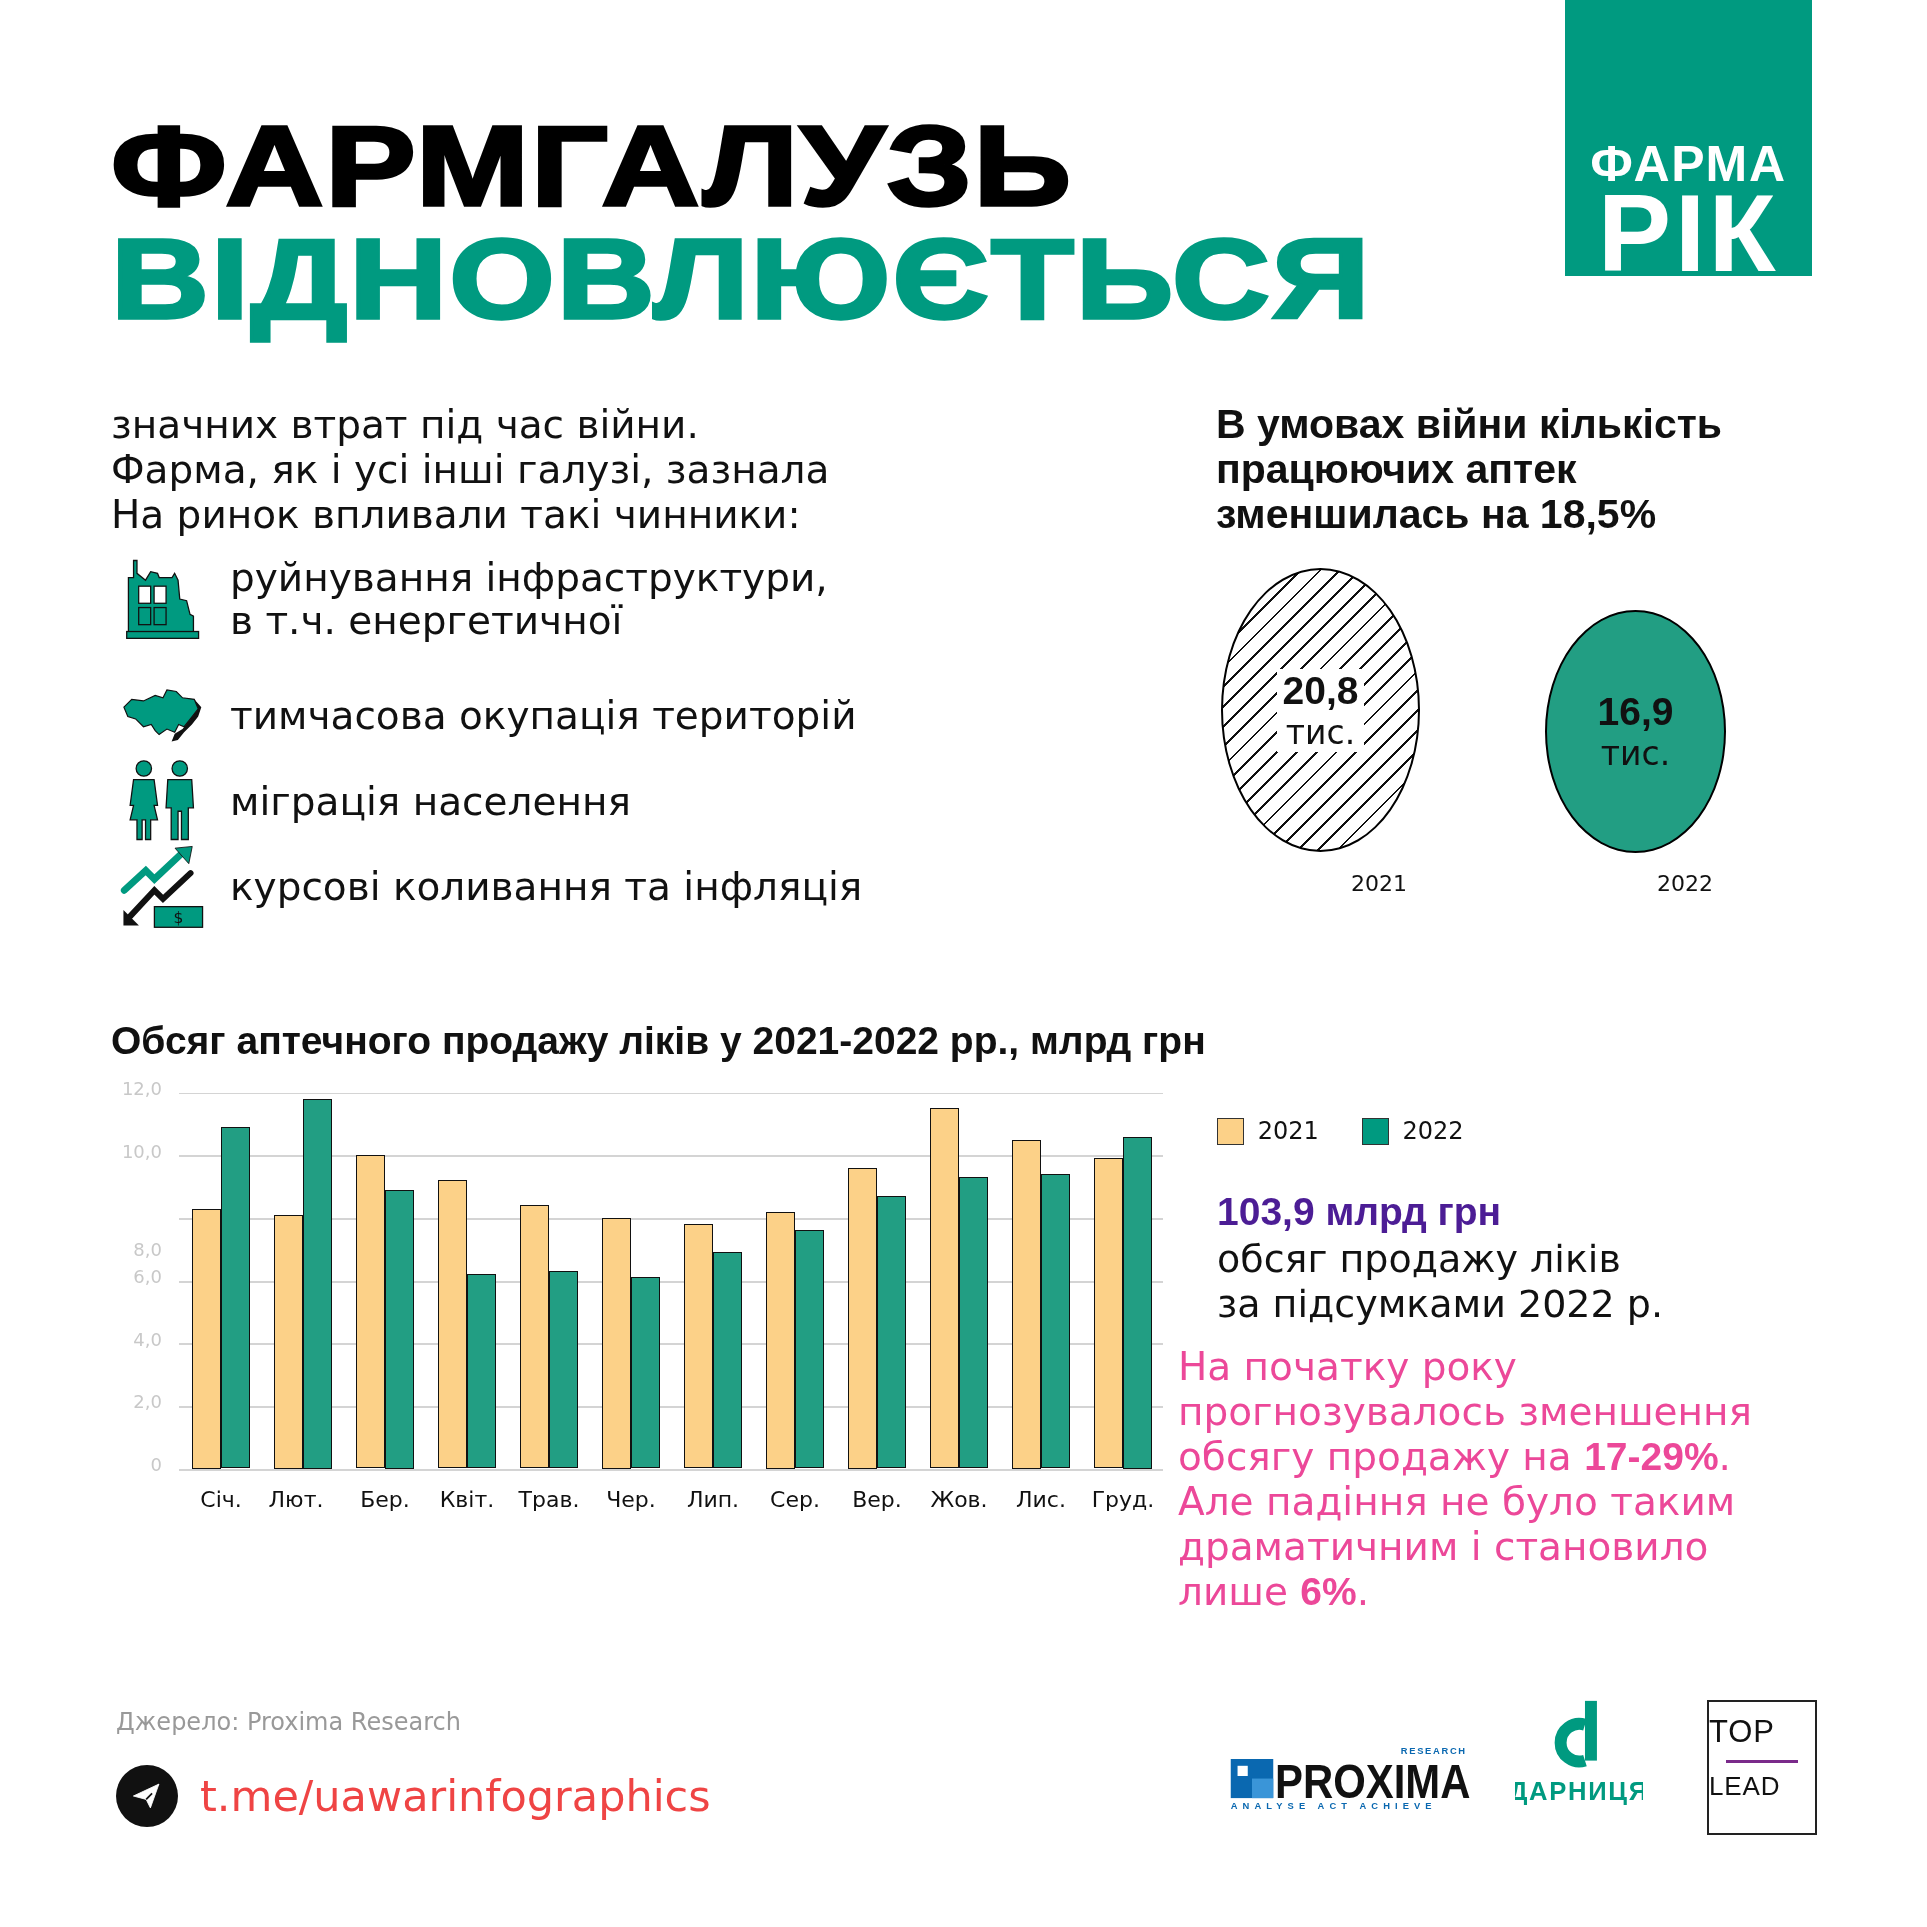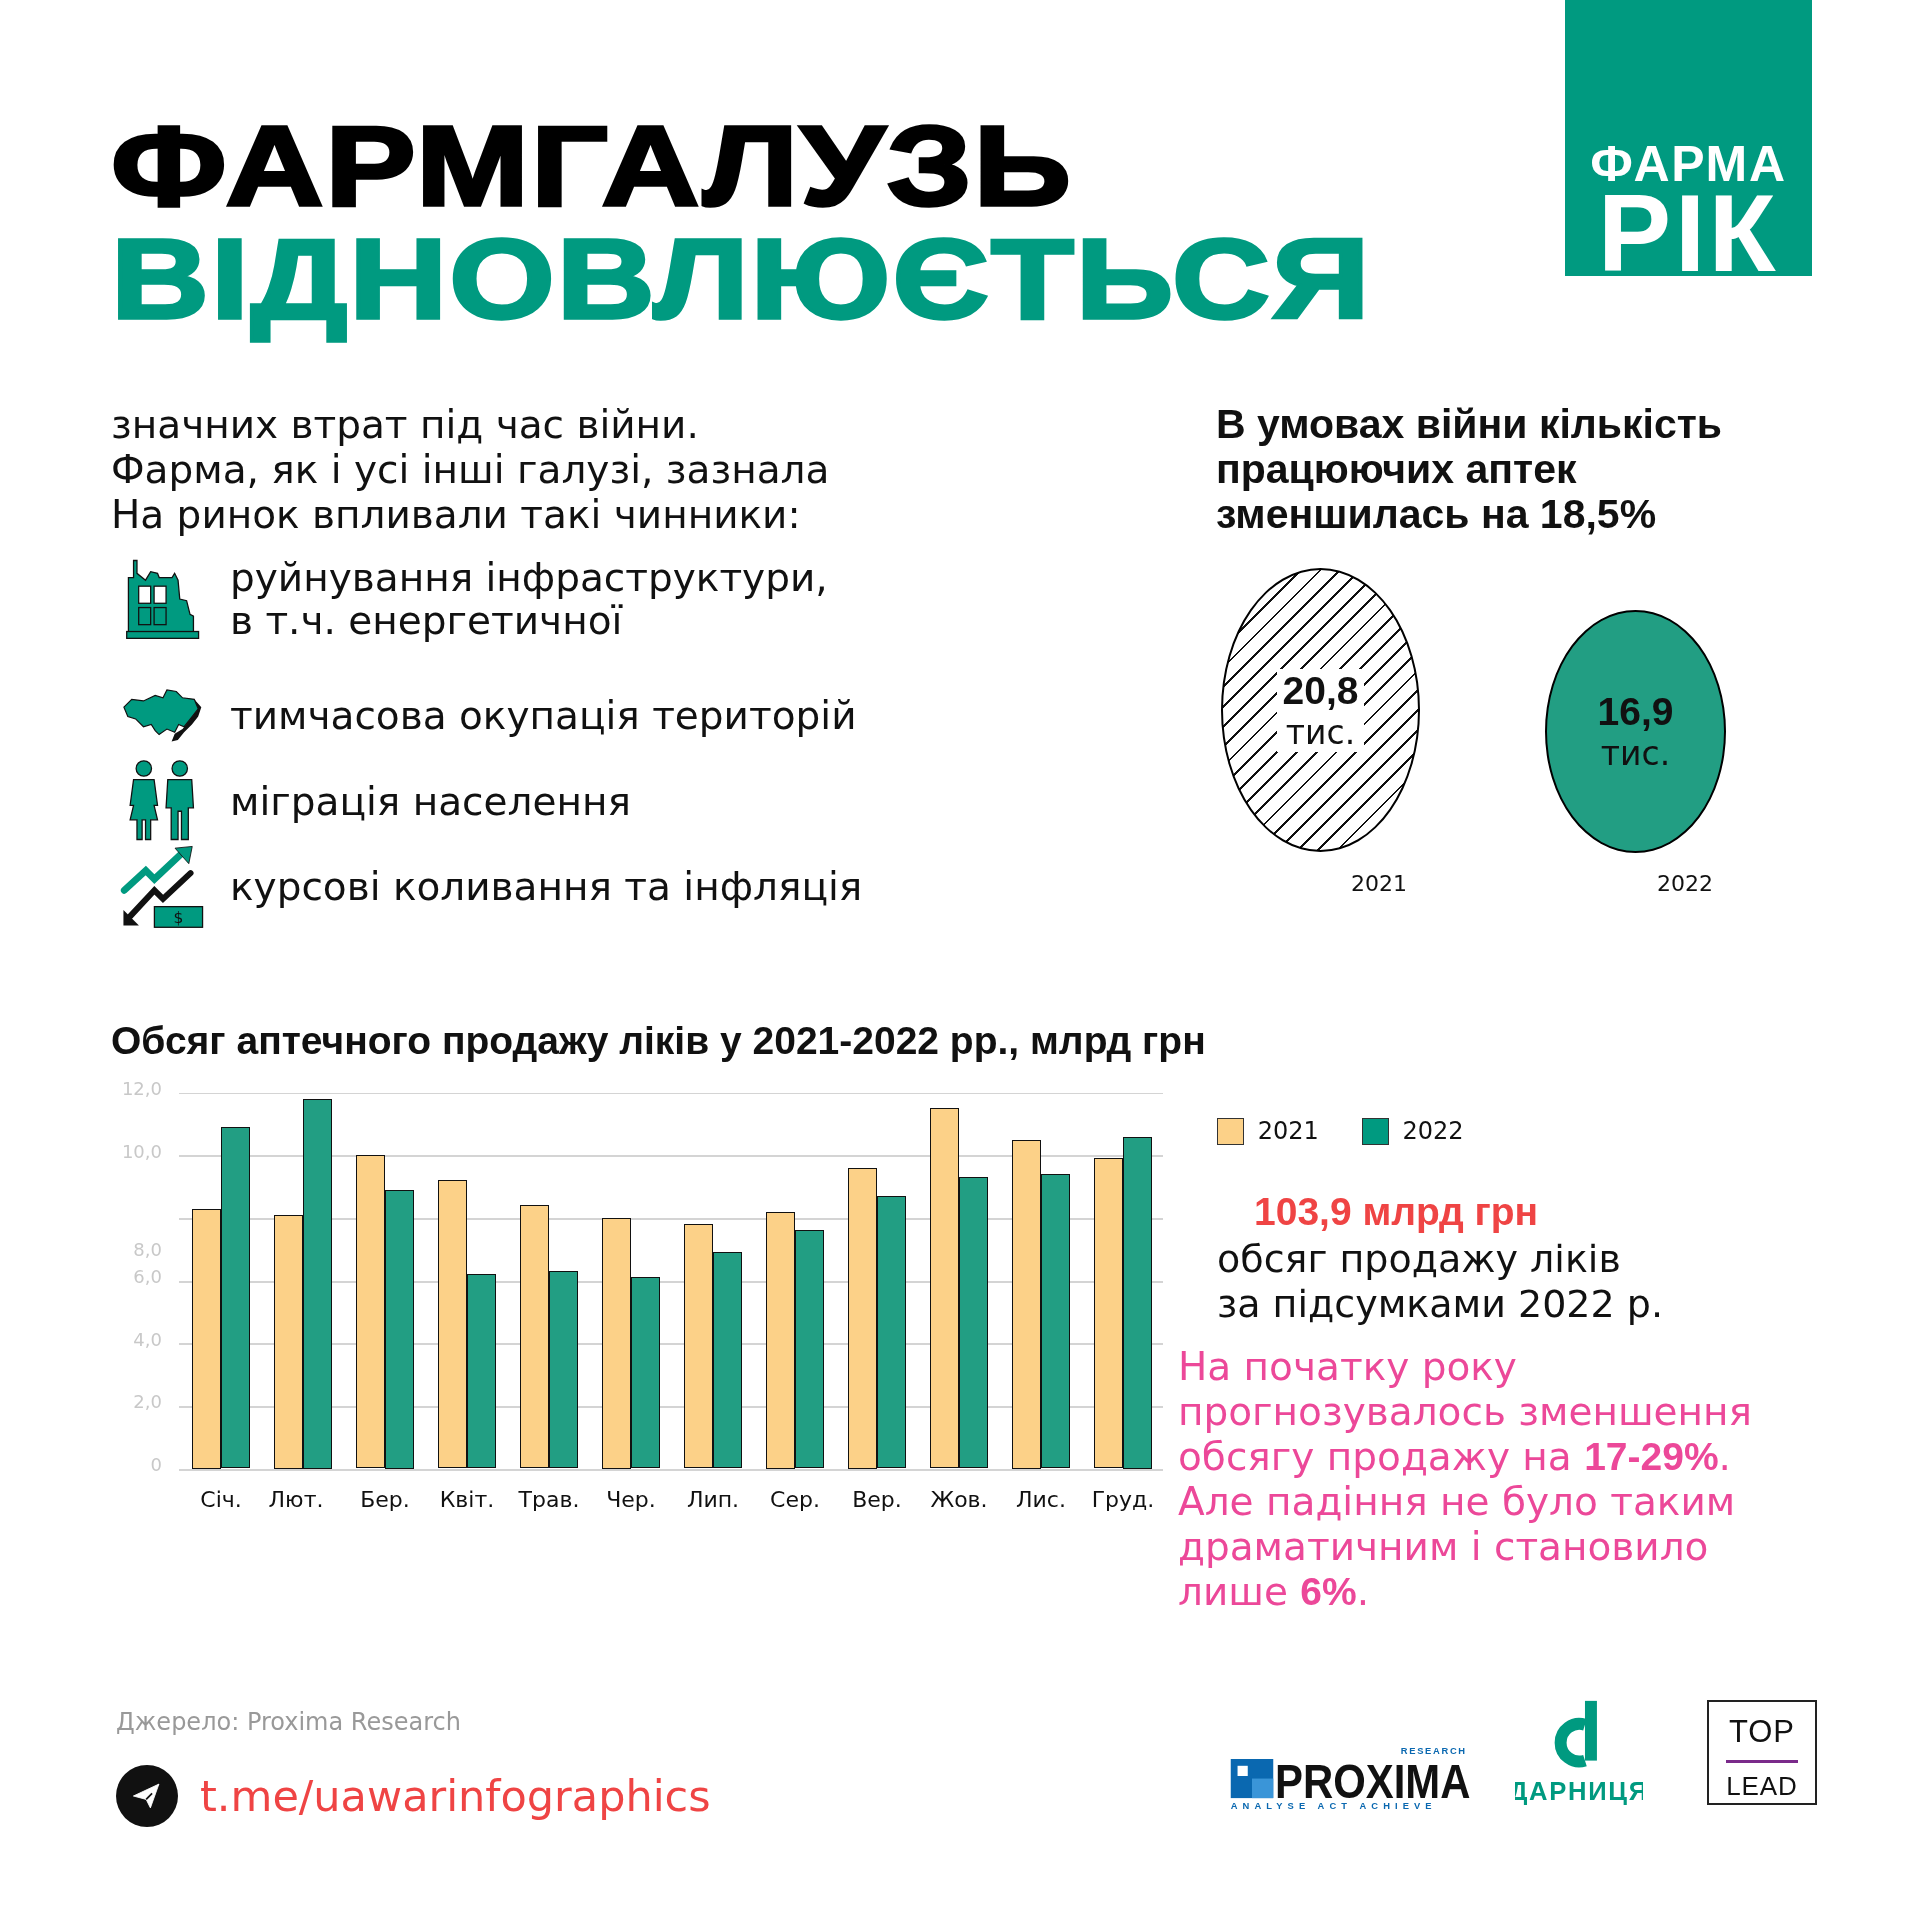--- a/index.html
+++ b/index.html
@@ -35,33 +35,33 @@
   .grid { position: absolute; left: 68px; width: 984px; height: 1.7px; background: #d4d4d4; }
   .bar { position: absolute; border: 1.7px solid #111; }
   .bar.y21 { background: #fcd188; }
   .bar.y22 { background: #229e83; }
   .xlbl { position: absolute; width: 82px; text-align: center; font-size: 22px; color: #111; }
 
   .legend { position: absolute; left: 1217px; top: 1117px; display: flex; align-items: center; font-size: 24px; color: #111; }
   .legend .sw { width: 27px; height: 27px; border: 1.7px solid #333; margin-right: 13.7px; }
   .legend .item { display: flex; align-items: center; margin-right: 43px; }
 
-  .stat-big { position: absolute; left: 1217px; top: 1190px; font-family: "Liberation Sans", sans-serif; font-weight: 700; font-size: 39px; color: #ef4444; margin-left: 37px; }
+  .stat-big { position: absolute; left: 1217px; top: 1190px; font-family: "Liberation Sans", sans-serif; font-weight: 700; font-size: 39px; color: #4c1d95; }
   .stat-desc { position: absolute; left: 1217px; top: 1237px; font-size: 38px; line-height: 45px; color: #111; }
   .stat-note { position: absolute; left: 1178px; top: 1344px; font-size: 39px; line-height: 45px; color: #ec4899; }
   .stat-note b { font-family: "Liberation Sans", sans-serif; font-weight: 700; }
 
   .source { position: absolute; left: 116px; top: 1708px; font-size: 24px; color: #999; }
   .tg { position: absolute; left: 116px; top: 1765px; display: flex; align-items: center; }
   .tg .tg-icon { width: 62px; height: 62px; border-radius: 50%; background: #111; display: flex; align-items: center; justify-content: center; }
   .tg .tg-text { margin-left: 22px; font-size: 43px; color: #ef4444; }
 
   .logo-proxima { position: absolute; left: 1230px; top: 1742px; width: 248px; height: 68px; }
   .logo-darnitsa { position: absolute; left: 1515px; top: 1699px; width: 128px; height: 107px; }
-  .logo-toplead { position: absolute; left: 1707px; top: 1700px; width: 110px; height: 105px; border: 2.6px solid #222; text-align: center; }
+  .logo-toplead { position: absolute; left: 1707px; top: 1700px; width: 110px; height: 135px; border: 2.6px solid #222; }
   .logo-toplead .t { font-family: "Liberation Sans", sans-serif; font-size: 31px; color: #111; margin-top: 12px; letter-spacing: 0.9px; }
   .logo-toplead .line { width: 72px; height: 2.6px; background: #7a2a8a; margin: 10.3px auto 8.6px; }
   .logo-toplead .l { font-family: "Liberation Sans", sans-serif; font-size: 26px; color: #111; letter-spacing: 0.9px; }
 </style>
 </head>
 <body>
 
 <div class="title-1">ФАРМГАЛУЗЬ</div>
 <div class="title-2">ВІДНОВЛЮЄТЬСЯ</div>
 

